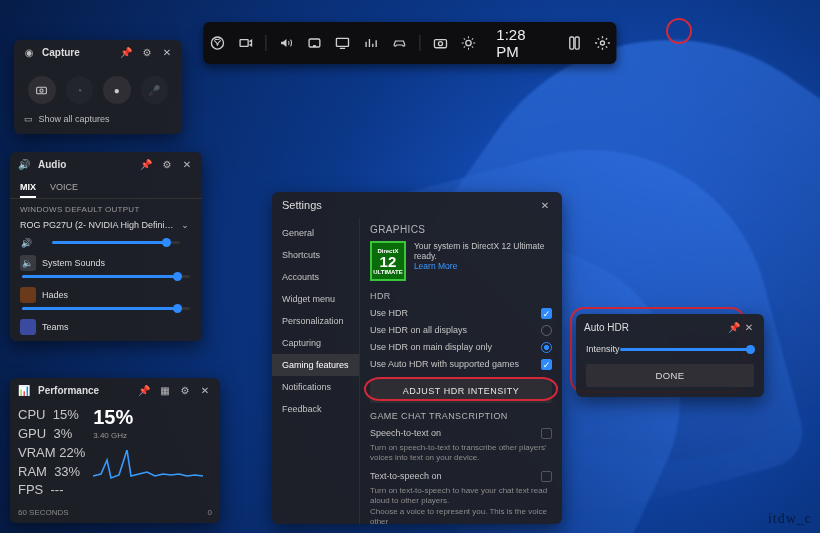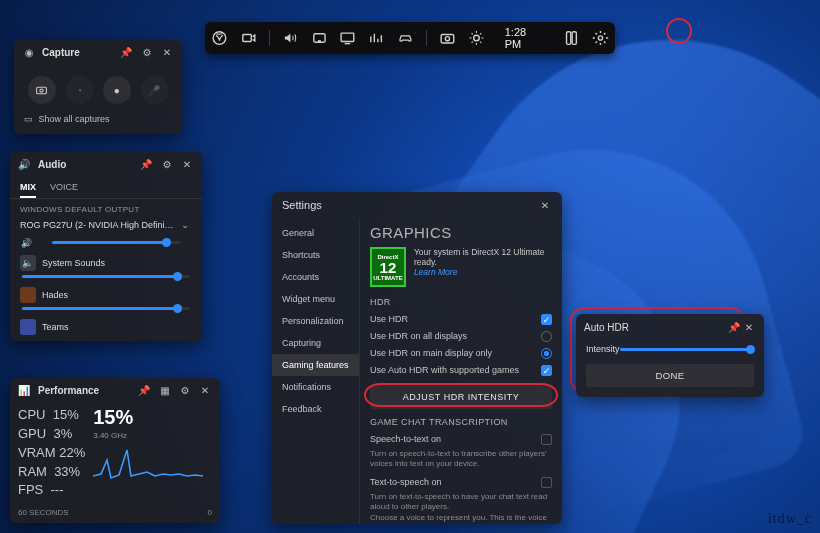--- a/index.html
+++ b/index.html
@@ -24,21 +24,21 @@
   .panel-hdr .ico, .ico { width:14px; height:14px; display:inline-flex; align-items:center; justify-content:center; color:#bbb; cursor:pointer;}
   .panel-body { padding:6px 10px 10px; }
 
   
   .gamebar {
     position:absolute; top:22px; left:50%; transform:translateX(-50%);
     background:#0e0e11; border-radius:6px; padding:4px 6px;
     display:flex; align-items:center; gap:12px; box-shadow:0 4px 10px rgba(0,0,0,.5);
   }
   .gamebar .gbico { width:18px; height:18px; color:#cfcfcf; display:flex; align-items:center; justify-content:center; cursor:pointer;}
-  .gamebar .clock { font-size:11px; padding:0 8px; color:#eee;}
+  .gamebar .clock { font-size:15px; padding:0 8px; color:#eee;}
   .gamebar .vline { width:1px; height:16px; background:#3a3a3f; }
   .ring { position:absolute; border:2px solid #d62839; border-radius:50%; pointer-events:none;}
 
   
   .capture { left:14px; top:40px; width:168px;}
   .capture .cbtns { display:flex; gap:10px; padding:6px 4px 2px;}
   .cbtn { width:28px;height:28px;border-radius:50%;background:#2e2e34;display:flex;align-items:center;justify-content:center;cursor:pointer;color:#c8c8c8;}
   .cbtn.disabled { opacity:.4; cursor:default;}
   .capture .show-all { display:flex; align-items:center; gap:6px; font-size:9px; color:#bfbfbf; margin-top:8px; cursor:pointer;}
 
@@ -67,26 +67,26 @@
 
   
   .settings { left:272px; top:192px; width:290px; height:332px; display:flex; flex-direction:column;}
   .settings .shdr { display:flex; align-items:center; padding:6px 10px;}
   .settings .shdr .title { flex:1; font-size:11px; font-weight:500;}
   .settings .sbody { flex:1; display:flex; overflow:hidden;}
   .navlist { width:88px; border-right:1px solid #2d2d33; padding-top:4px;}
   .navitem { font-size:9px; color:#c4c4c4; padding:6px 10px; cursor:pointer;}
   .navitem.active { background:#34343b; color:#fff;}
   .content { flex:1; padding:6px 10px; overflow:hidden; font-size:9px; color:#c4c4c4;}
-  .gfxhead { font-size:15px; letter-spacing:.4px; color:#b4b4b4; margin-bottom:6px;}
+  .gfxhead { font-size:10px; letter-spacing:.4px; color:#b4b4b4; margin-bottom:6px;}
   .gfxrow { display:flex; gap:8px; align-items:flex-start; margin-bottom:10px;}
   .dx12 { width:40px;height:40px;background:#0a6b0a;border:2px solid #39c739;display:flex;flex-direction:column;align-items:center;justify-content:center;font-size:6px;color:#fff;font-weight:700;line-height:1;}
   .dx12 .big{font-size:15px;}
   .gfxtext { font-size:8.5px; color:#c8c8c8;}
-  .gfxtext a { color:#3a9bff; text-decoration:none; cursor:pointer;font-style:italic;}
+  .gfxtext a { color:#3a9bff; text-decoration:none; cursor:pointer;}
   .hhdr { font-size:9px; letter-spacing:.4px; color:#b4b4b4; margin:6px 0 4px;}
   .optrow { display:flex; align-items:flex-start; justify-content:space-between; padding:3px 0; font-size:9px;}
   .chk { width:11px;height:11px;border:1px solid #555;border-radius:2px;display:flex;align-items:center;justify-content:center;}
   .chk.checked { background:#2e8bff; border-color:#2e8bff; color:#fff;}
   .radio { width:11px;height:11px;border:1px solid #666;border-radius:50%;}
   .adjustbtn { width:100%; text-align:center; font-size:9px; letter-spacing:.5px; padding:7px 0; background:#2d2d33; margin:6px 0 8px; cursor:pointer; color:#e5e5e5; border-radius:2px;}
   .ringrect { position:absolute; border:2px solid #d62839; border-radius:16px/12px; pointer-events:none;}
   .opt-desc { font-size:8px; color:#8c8c8c; line-height:1.25; margin-top:1px;}
 
   

